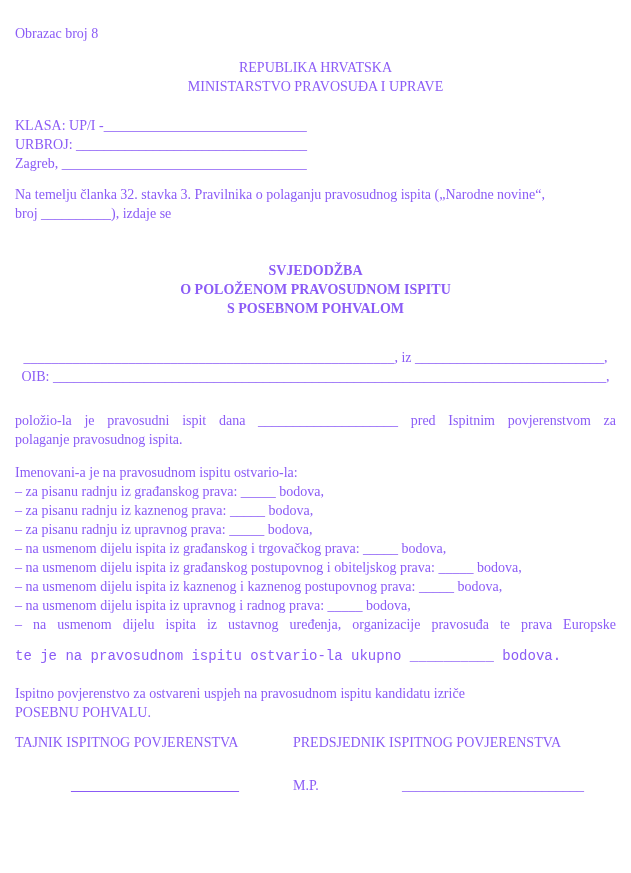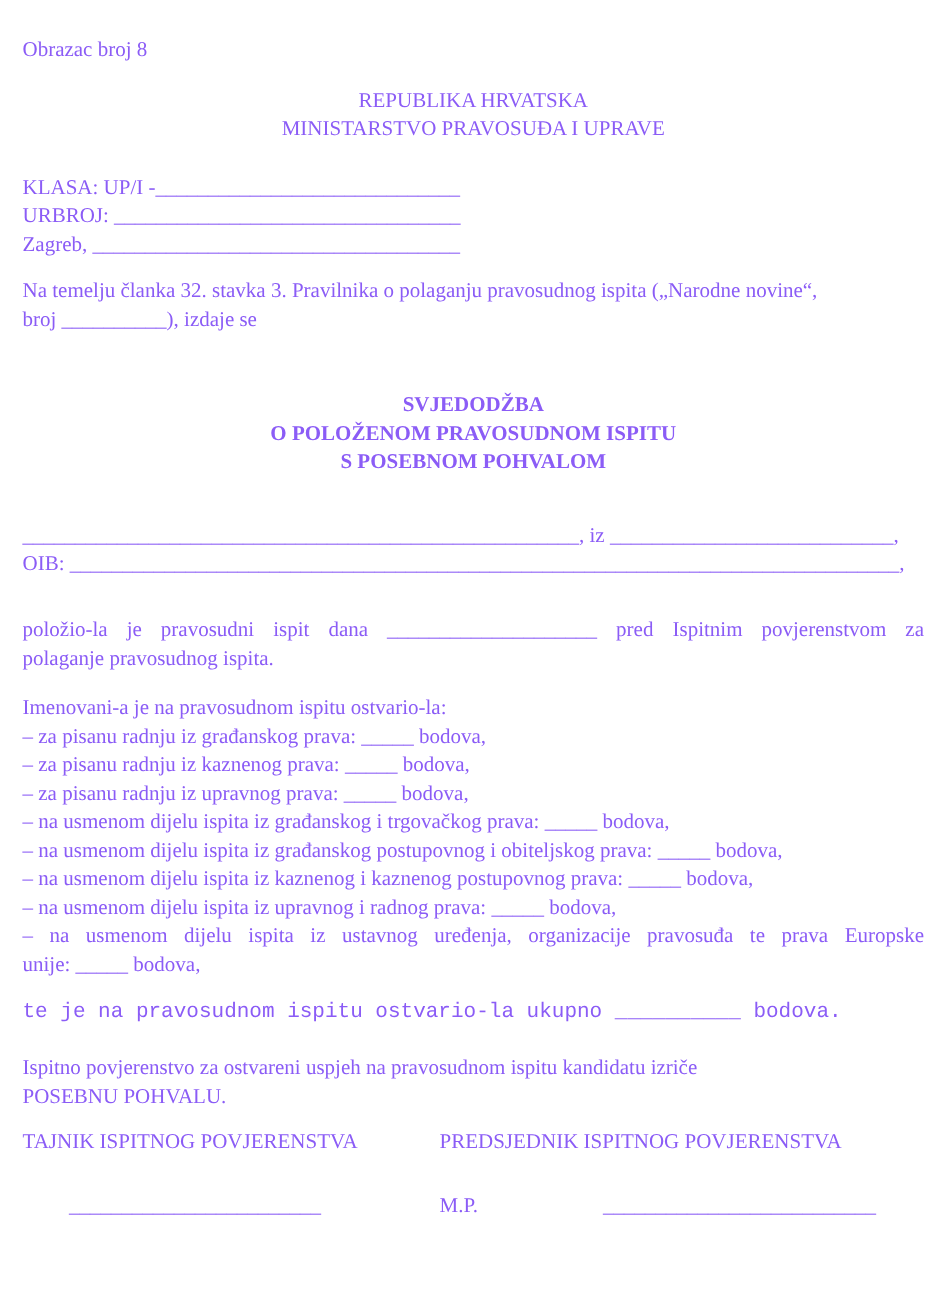--- a/index.html
+++ b/index.html
@@ -20,34 +20,34 @@
   .mt12 { margin-top: 12px; }
   .mt13 { margin-top: 13px; font-family: Liberation Mono, monospace; }
   .mt14 { margin-top: 14px; }
   .mt15 { margin-top: 15px; text-align: center; }
   .mt17 { margin-top: 11px; }
   .mt18 { margin-top: 18px; }
   .mt19 { }
   .mt20 { margin-top: 20px; }
   .mt24 { margin-top: 24px; }
   .mt25 { margin-top: 25px; }
-  .mt30 { margin-top: 30px; }
+  .mt30 { margin-top: 30px; text-align: center; }
   .mt38 { margin-top: 38px; }
   .title-block {
     text-align: center;
     font-weight: bold;
   }
   .stretch {
     text-align: justify;
     text-align-last: justify;
   }
   .sig-row { position: relative; height: 19px; }
   .sig-abs-left   { position: absolute; left: 0; white-space: nowrap; }
   .sig-abs-right  { position: absolute; left: 278px; white-space: nowrap; }
-  .sig-abs-line-l { position: absolute; left: 31px;  white-space: nowrap; }
+  .sig-abs-line-l { position: absolute; left: 56px;  white-space: nowrap; text-decoration: underline; }
   .sig-abs-mp     { position: absolute; left: 278px; white-space: nowrap; }
   .sig-abs-line-r { position: absolute; left: 387px; white-space: nowrap; }
 </style>
 </head>
 <body>
 
 <div class="page">
 
   <div class="line">Obrazac broj 8</div>
 
@@ -86,21 +86,20 @@
   <div class="mt14">
     <div>Imenovani-a je na pravosudnom ispitu ostvario-la:</div>
     <div>– za pisanu radnju iz građanskog prava: _____ bodova,</div>
     <div>– za pisanu radnju iz kaznenog prava: _____ bodova,</div>
     <div>– za pisanu radnju iz upravnog prava: _____ bodova,</div>
     <div>– na usmenom dijelu ispita iz građanskog i trgovačkog prava: _____ bodova,</div>
     <div>– na usmenom dijelu ispita iz građanskog postupovnog i obiteljskog prava: _____ bodova,</div>
     <div>– na usmenom dijelu ispita iz kaznenog i kaznenog postupovnog prava: _____ bodova,</div>
     <div>– na usmenom dijelu ispita iz upravnog i radnog prava: _____ bodova,</div>
     <div class="stretch">– na usmenom dijelu ispita iz ustavnog uređenja, organizacije pravosuđa te prava Europske</div>
-    <div>unije: _____ bodova,</div>
   </div>
 
   <div class="mt13">te je na pravosudnom ispitu ostvario-la ukupno __________ bodova.</div>
 
   <div class="mt18">
     <div>Ispitno povjerenstvo za ostvareni uspjeh na pravosudnom ispitu kandidatu izriče</div>
     <div>POSEBNU POHVALU.</div>
   </div>
 
   <div class="sig-row mt17">

